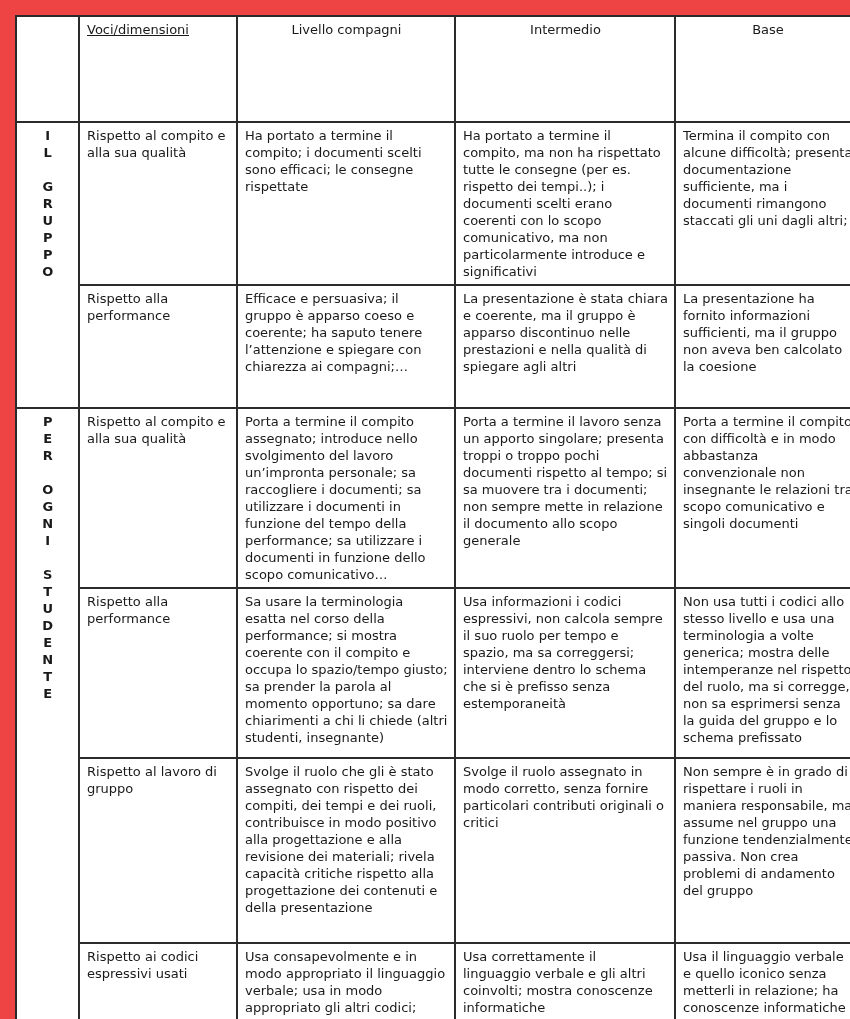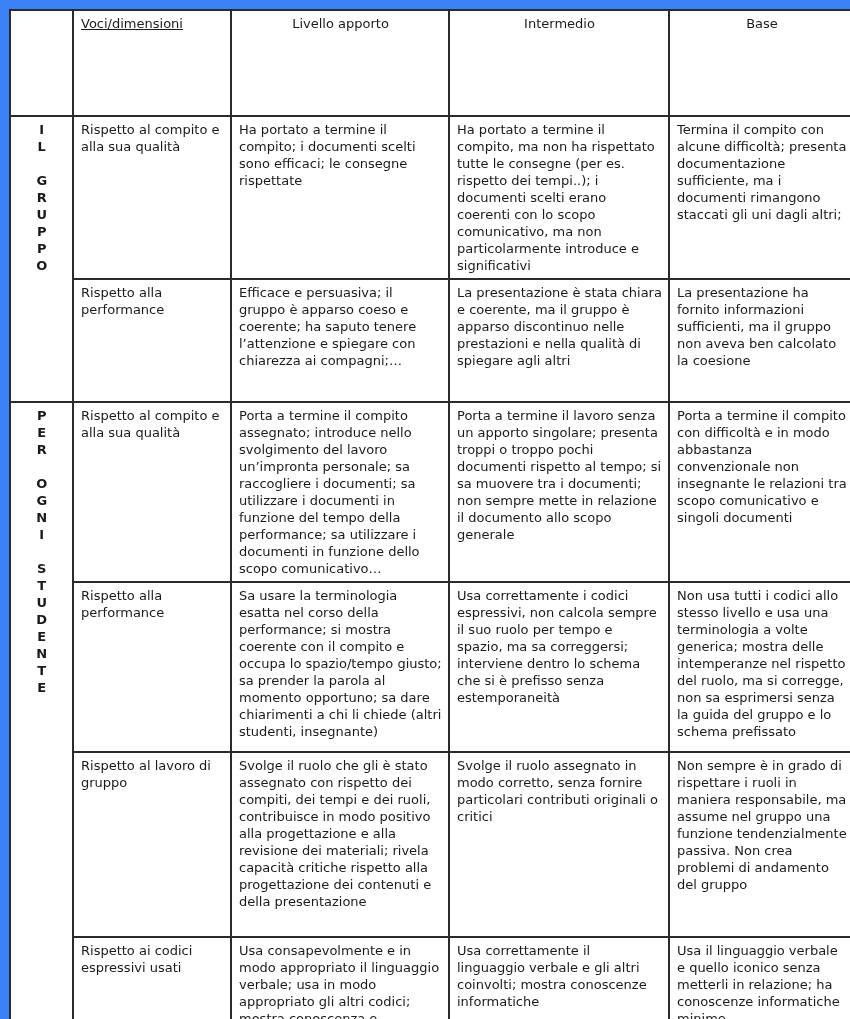--- a/index.html
+++ b/index.html
@@ -5,23 +5,23 @@
   html,body{
     margin:0;
     padding:0;
     background:#ffffff;
     font-family:"DejaVu Sans","Liberation Sans",sans-serif;
     color:#1a1a1a;
   }
   .page{
     width:850px;
     height:1019px;
-    background:#3b82f6;
+    background:#ef4444;
     box-sizing:border-box;
-    padding:9px;
+    padding:15px;
   }
   table.rubric{
     border-collapse:collapse;
     table-layout:fixed;
     width:844px;
     background:#fff;
   }
   table.rubric td{
     border:2px solid #2b2b2b;
     vertical-align:top;
@@ -93,21 +93,21 @@
         <col class="c-int">
         <col class="c-base">
     </colgroup>
 
     <tbody>
         <tr class="h-head">
       <td class="corner"></td>
       <td class="voci-cell">
         <span class="u">Voci/dimensioni</span>
       </td>
-      <td class="level-cell">Livello apporto</td>
+      <td class="level-cell">Livello compagni</td>
       <td class="level-cell">Intermedio</td>
       <td class="level-cell">Base</td>
     </tr>
 
     <tr class="r1">
       <td class="group-cell" rowspan="2">I
 L
 
 G
 R
@@ -154,21 +154,21 @@
       </td>
       <td class="desc-cell">Porta a termine il compito assegnato; introduce nello svolgimento del lavoro un’impronta personale; sa raccogliere i documenti; sa utilizzare i  documenti in funzione del tempo della performance; sa utilizzare i documenti in funzione dello scopo comunicativo…</td>
       <td class="desc-cell">Porta a termine il lavoro senza un apporto singolare; presenta troppi o troppo pochi documenti rispetto al tempo; si sa muovere tra i documenti; non sempre mette in relazione il documento allo scopo generale</td>
       <td class="desc-cell">Porta a termine il compito con difficoltà e in modo abbastanza convenzionale non insegnante le relazioni tra scopo comunicativo e singoli documenti</td>
     </tr>
     <tr class="r4">
       <td class="dim-cell">
         <span>Rispetto alla performance</span>
       </td>
       <td class="desc-cell">Sa usare la terminologia esatta nel corso della performance; si mostra coerente con il compito e occupa lo spazio/tempo giusto; sa prender la parola al momento opportuno; sa dare chiarimenti a chi li chiede (altri studenti, insegnante)</td>
-      <td class="desc-cell">Usa correttamente i codici espressivi, non calcola sempre il suo ruolo per tempo e spazio, ma sa correggersi; interviene dentro lo schema che si è prefisso senza estemporaneità</td>
+      <td class="desc-cell">Usa informazioni i codici espressivi, non calcola sempre il suo ruolo per tempo e spazio, ma sa correggersi; interviene dentro lo schema che si è prefisso senza estemporaneità</td>
       <td class="desc-cell">Non usa tutti i codici allo stesso livello e usa una terminologia a volte generica; mostra delle intemperanze nel rispetto del ruolo, ma si corregge, non sa esprimersi senza la guida del gruppo e lo schema prefissato</td>
     </tr>
     <tr class="r5">
       <td class="dim-cell">
         <span>Rispetto al lavoro di gruppo</span>
       </td>
       <td class="desc-cell">Svolge il ruolo che gli è stato assegnato con rispetto dei compiti, dei tempi e dei ruoli, contribuisce in modo positivo alla progettazione e alla revisione dei materiali; rivela capacità critiche rispetto alla progettazione dei contenuti e della presentazione</td>
       <td class="desc-cell">Svolge il ruolo assegnato in modo corretto, senza fornire particolari contributi originali o critici</td>
       <td class="desc-cell">Non sempre è in grado di rispettare i ruoli in maniera responsabile, ma assume nel gruppo una funzione tendenzialmente passiva. Non crea problemi di andamento del gruppo</td>
     </tr>

